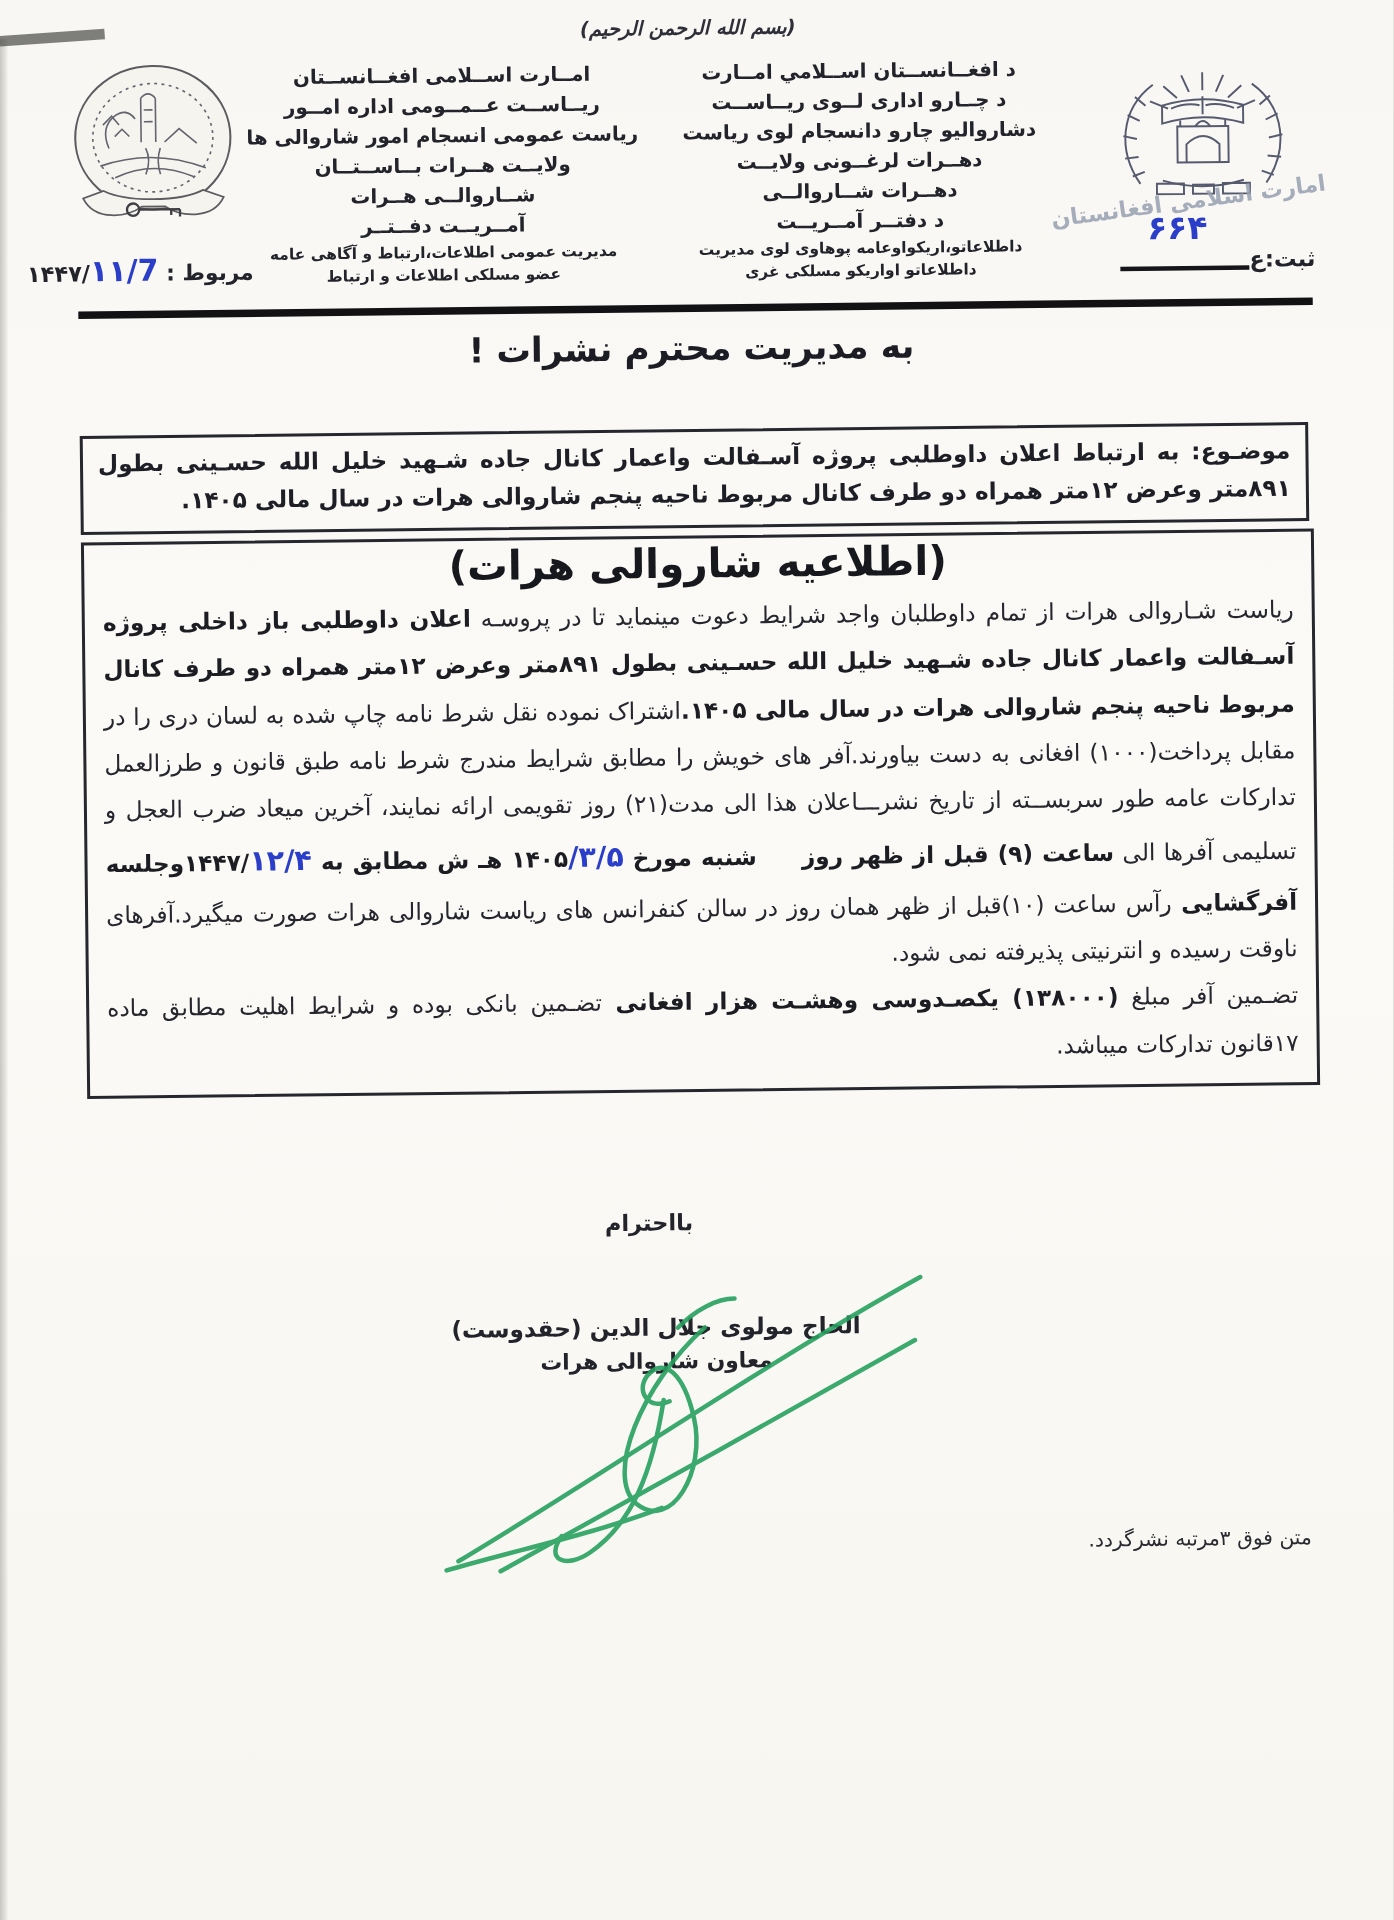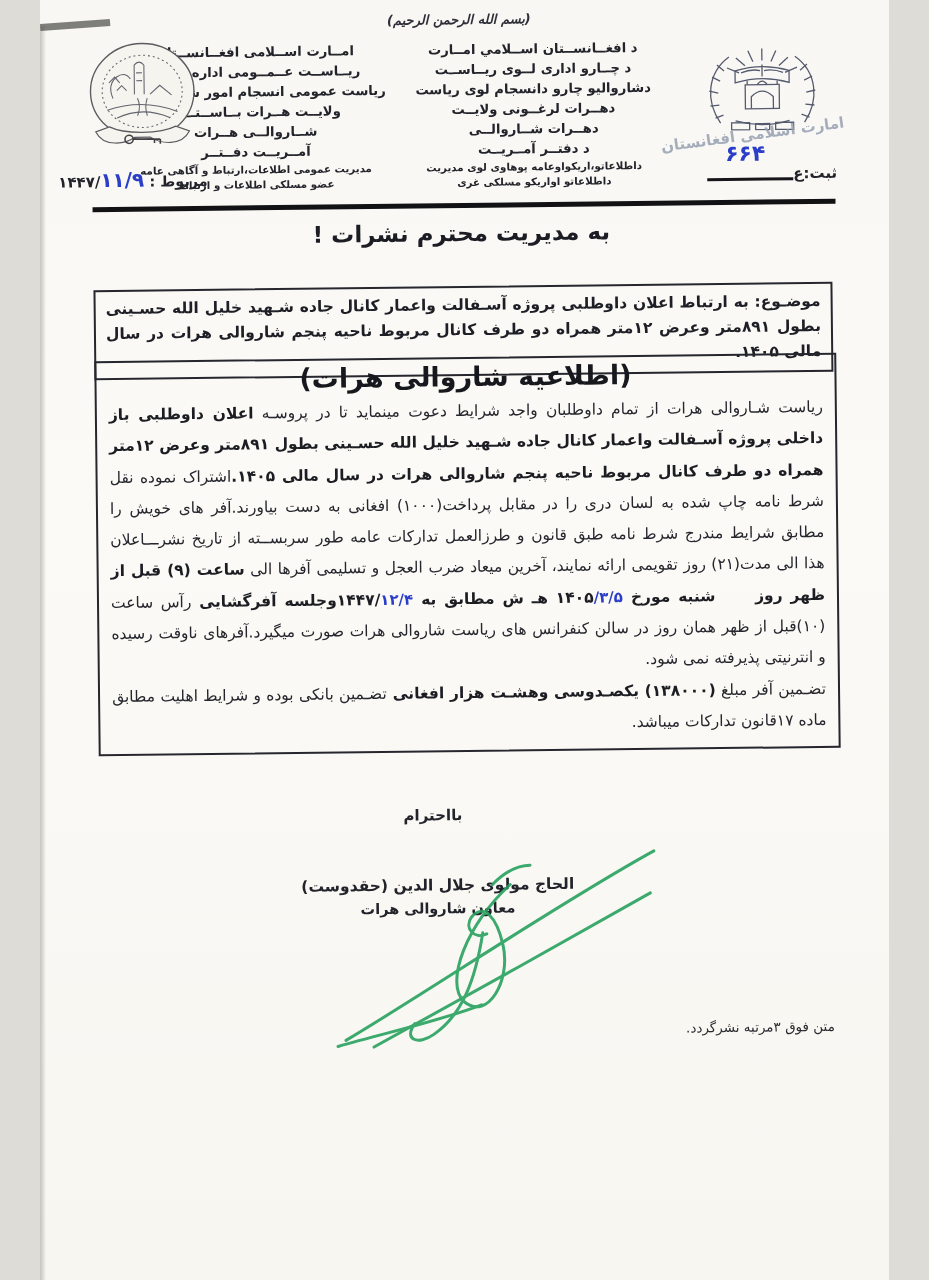--- a/index.html
+++ b/index.html
@@ -1,16 +1,16 @@
 <!DOCTYPE html>
 <html lang="fa" dir="rtl"><head>
 <meta charset="utf-8">
 <style>
   html,body{margin:0;padding:0;background:#dddcd7;}
-  .page{position:relative;width:849px;height:1280px;margin:0 auto;overflow:hidden;
+  .page{position:relative;width:929px;height:1280px;margin:0 auto;overflow:hidden;
         background:linear-gradient(180deg,#f8f7f3 0%,#fbfaf6 40%,#f7f6f1 100%);
         font-family:"DejaVu Sans","Liberation Sans",sans-serif;color:#23242b;}
   .edge-left{position:absolute;left:0;top:26px;bottom:0;width:6px;
         background:linear-gradient(90deg,#9b9a94,#d8d7d1 70%,rgba(216,215,209,0));opacity:.55;}
   .edge-top{position:absolute;left:0;top:24px;width:70px;height:7px;background:#4a4a46;
         transform:rotate(-4deg);transform-origin:left top;opacity:.7;}
   .sheet{position:absolute;inset:0;transform:rotate(-0.65deg);transform-origin:50% 40%;}
 
   .bismillah{position:absolute;top:12px;left:0;right:0;text-align:center;
         font-size:13px;font-weight:bold;font-style:italic;color:#2e2f38;}
@@ -44,21 +44,21 @@
 
   .subject-box{position:absolute;top:286px;left:56px;right:54px;border:2px solid #26272e;
         padding:5px 10px 7px;box-sizing:border-box;font-size:15.5px;font-weight:bold;
         line-height:1.6;text-align:justify;color:#1e1f26;}
 
   .notice-box{position:absolute;top:357px;left:56px;right:51px;border:2px solid #26272e;
         padding:0 12px 10px;box-sizing:border-box;}
   .notice-title{text-align:center;font-size:27px;font-weight:bold;margin:2px 0 4px;color:#17181e;}
   .notice-body p{margin:0;font-size:15.5px;line-height:2.02;text-align:justify;color:#26272e;}
   .notice-body .b{font-weight:bold;color:#1c1d23;}
-  .notice-body .hand{font-size:15px;}
+  .notice-body .hand{font-size:19px;}
 
   .regards{position:absolute;top:806px;left:0;right:70px;text-align:center;
         font-size:15px;font-weight:bold;}
   .signer{position:absolute;top:872px;left:0;right:62px;text-align:center;}
   .signer .nm{font-size:15.5px;font-weight:bold;line-height:1.7;}
   .signer .tt{font-size:14.5px;font-weight:bold;line-height:1.5;}
 
   .signature{position:absolute;top:833px;left:288px;width:330px;height:215px;}
 
   .footer-note{position:absolute;top:1022px;right:60px;font-size:13.5px;color:#2a2b31;}
@@ -141,21 +141,21 @@
       </g>
       <path d="M12,94 C20,110 42,107 52,100 L68,100 C78,107 100,110 108,94 L94,89 C78,97 42,97 26,89 Z" fill="#f5f4ef" stroke="#5c5c60" stroke-width="1.2"></path>
       <g stroke="#3f3f44" stroke-width="1.6" fill="none">
         <circle cx="46" cy="102" r="4.2"></circle>
         <path d="M50,102 h28 M72,102 v4 M78,102 v5"></path>
       </g>
     </svg>
 
     <div class="date-line">
       <span>مربوط :</span>
-      <span class="num">۱۴۴۷/</span><span class="hand">۱۱/۹</span>
+      <span class="num">۱۴۴۷/</span><span class="hand">۱۱/7</span>
     </div>
 
     <div class="rule"></div>
 
     <div class="doc-title">به مدیریت محترم نشرات !</div>
 
     <div class="subject-box">موضـوع: به ارتباط اعلان داوطلبی پروژه آسـفالت واعمار کانال جاده شـهید خلیل الله حسـینی بطول ۸۹۱متر وعرض ۱۲متر همراه دو طرف کانال مربوط ناحیه پنجم شاروالی هرات در سال مالی ۱۴۰۵.</div>
 
     <div class="notice-box">
       <div class="notice-title">(اطلاعیه شاروالی هرات)</div>

